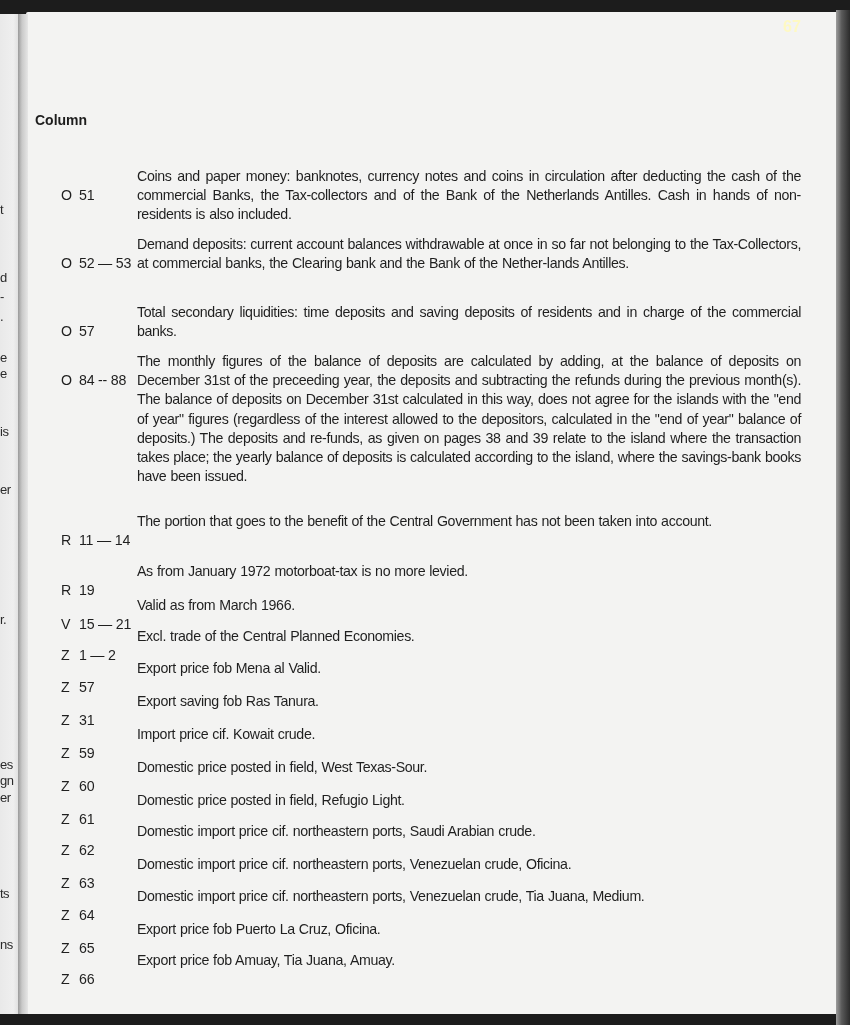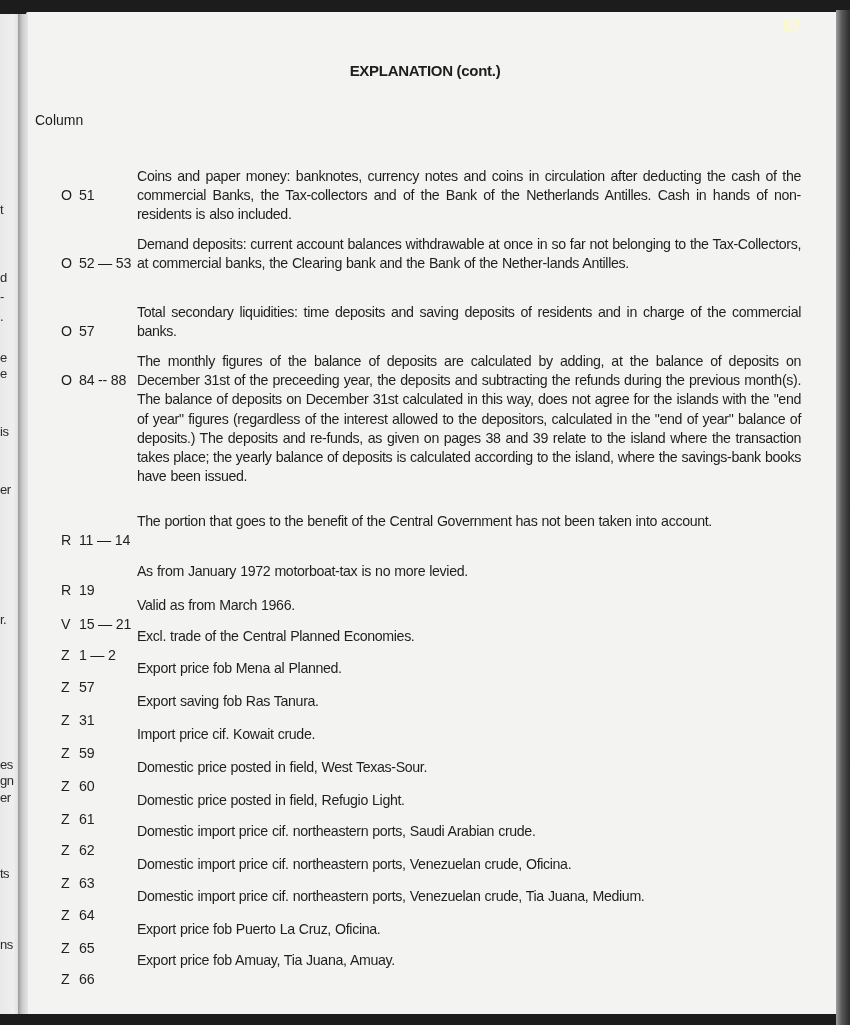--- a/index.html
+++ b/index.html
@@ -79,21 +79,21 @@
       font-weight: bold;
       font-size: 15px;
       color: #1d1d1d;
       letter-spacing: -0.3px;
     }
     .column-heading {
       position: absolute;
       left: 35px;
       top: 112px;
       font-family: "Liberation Sans", sans-serif;
-      font-weight: normal;
+      font-weight: bold;
       font-size: 14px;
       color: #1d1d1d;
     }
     .entries {
       position: absolute;
       left: 0;
       top: 0;
       width: 850px;
     }
     .entry {
@@ -144,30 +144,29 @@
     <span class="frag" style="top:275px">-</span>
     <span class="frag" style="top:295px">.</span>
     <span class="frag" style="top:336px">e</span>
     <span class="frag" style="top:352px">e</span>
     <span class="frag" style="top:410px">is</span>
     <span class="frag" style="top:468px">er</span>
     <span class="frag" style="top:598px">r.</span>
     <span class="frag" style="top:743px">es</span>
     <span class="frag" style="top:759px">gn</span>
     <span class="frag" style="top:776px">er</span>
-    <span class="frag" style="top:852px">ts</span>
+    <span class="frag" style="top:872px">ts</span>
     <span class="frag" style="top:923px">ns</span>
   </div>
 
   <div class="page"></div>
   <div class="gutter"></div>
   <div class="page-right-edge"></div>
 
   <div class="page-number">67</div>
-  <div class="title">EXPLANATION (cont.)</div>
   <div class="column-heading">Column</div>
 
   <div class="entries">
 
     <div class="entry" style="top:167px">
       <div class="code">
         <span class="series">O</span><span class="cols">51</span>
       </div>
       <div class="desc">Coins and paper money: banknotes, currency notes and coins in circulation after deducting the cash of the commercial Banks, the Tax-collectors and of the Bank of the Netherlands Antilles. Cash in hands of non-residents is also included.</div>
     </div>
@@ -218,21 +217,21 @@
       <div class="code">
         <span class="series">Z</span><span class="cols">1 — 2</span>
       </div>
       <div class="desc nojust">Excl. trade of the Central Planned Economies.</div>
     </div>
 
     <div class="entry" style="top:659px">
       <div class="code">
         <span class="series">Z</span><span class="cols">57</span>
       </div>
-      <div class="desc nojust">Export price fob Mena al Planned.</div>
+      <div class="desc nojust">Export price fob Mena al Valid.</div>
     </div>
 
     <div class="entry" style="top:692px">
       <div class="code">
         <span class="series">Z</span><span class="cols">31</span>
       </div>
       <div class="desc nojust">Export saving fob Ras Tanura.</div>
     </div>
 
     <div class="entry" style="top:725px">

